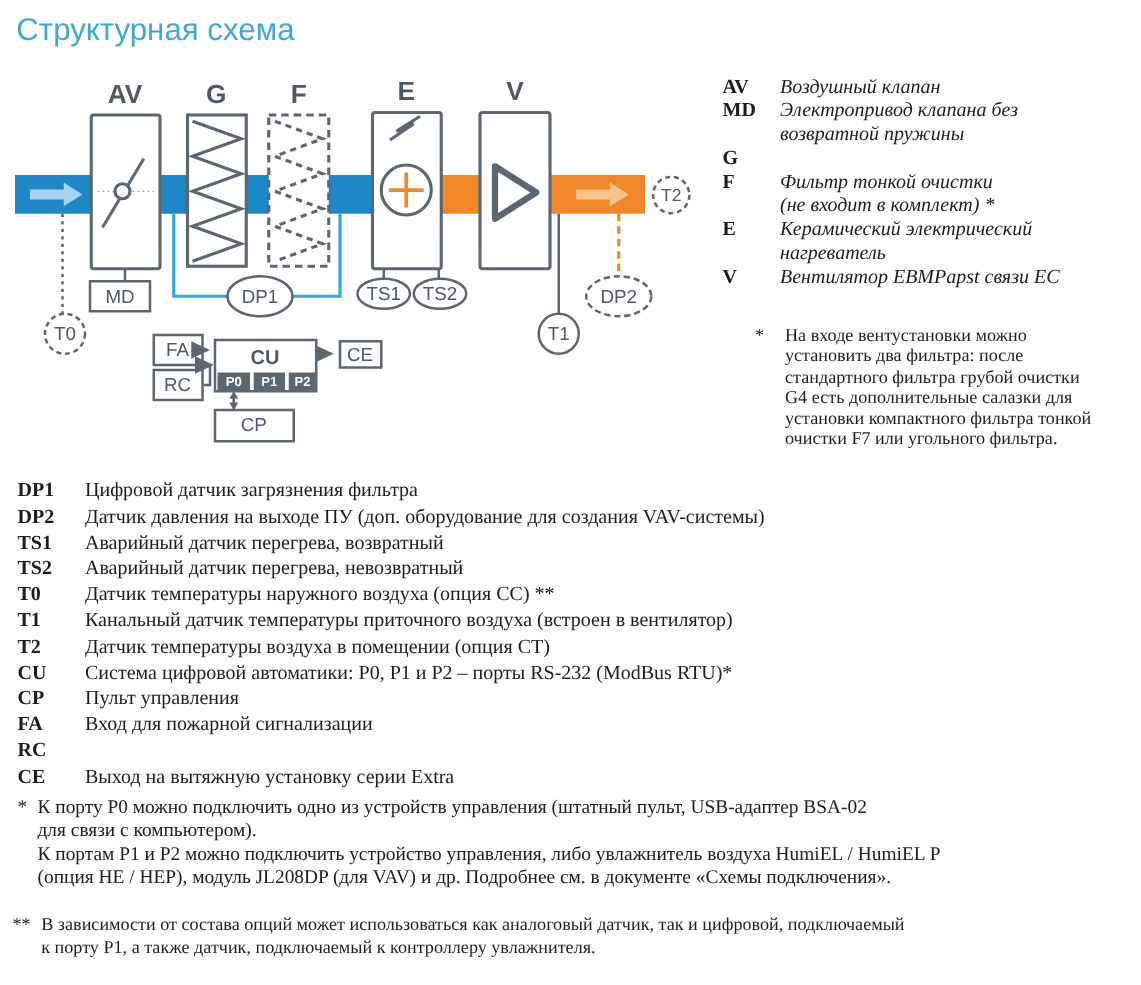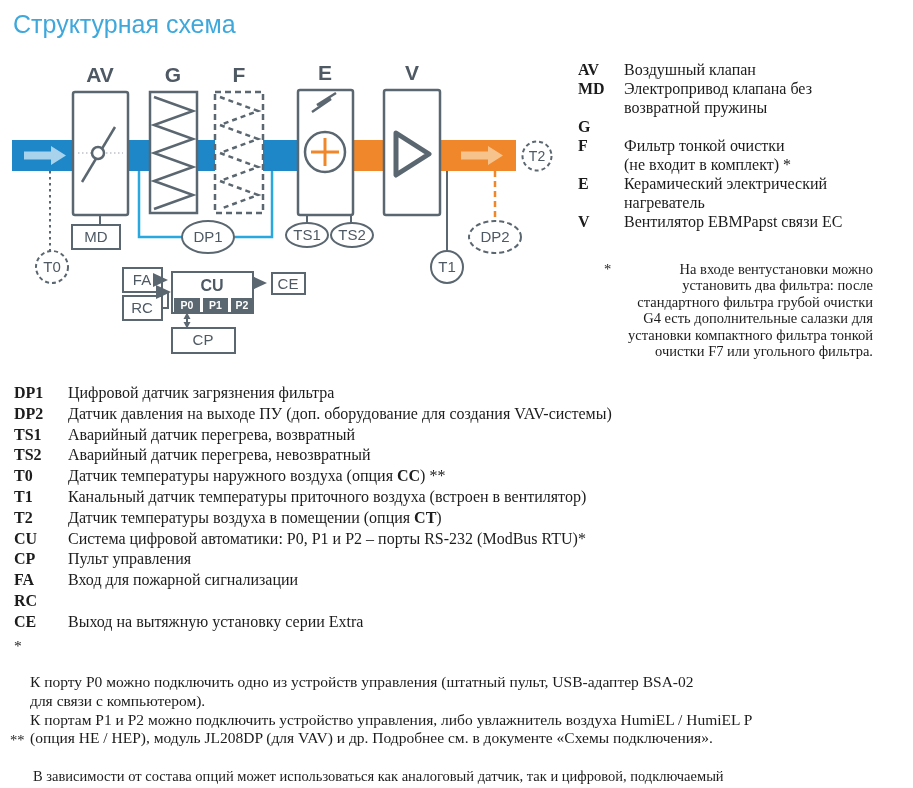--- a/index.html
+++ b/index.html
@@ -16,34 +16,34 @@
   svg text{font-family:"Liberation Sans", sans-serif;fill:#4e5964;}
   .box-label{font-size:21px;font-weight:bold;}
   .node-label{font-size:15px;}
   .small-label{font-size:14px;}
   .cu-label{font-size:16px;font-weight:bold;}
   .port-label{font-size:10.5px;font-weight:bold;fill:#ffffff;}
 
   .legend{position:absolute;left:578px;top:60px;width:330px;font-size:16px;line-height:19px;}
   .legend-row{display:flex;}
   .legend-abbr{width:46px;font-weight:bold;flex:none;}
-  .legend-desc{white-space:pre-line;}
+  .legend-desc{white-space:pre-line;font-style:italic;}
 
   .note-star{position:absolute;left:604px;top:261px;width:306px;display:flex;
     font-size:14.5px;line-height:16.4px;}
   .note-star .marker{width:24px;flex:none;}
-  .note-star .text{white-space:pre-line;text-align:right;}
+  .note-star .text{white-space:pre-line;}
 
   .abbr-list{position:absolute;left:14px;top:383px;width:890px;font-size:16px;line-height:20.8px;}
   .abbr-row{display:flex;}
   .abbr-key{width:54px;font-weight:bold;flex:none;}
-  .abbr-bold{font-weight:bold;}
+  .abbr-bold{font-weight:normal;}
 
   .footnote{display:flex;position:absolute;white-space:normal;}
-  .footnote .text{white-space:pre-line;margin-top:36px;}
+  .footnote .text{white-space:pre-line;}
   .footnote-star{left:14px;top:637px;width:880px;font-size:15.5px;line-height:18.8px;}
   .footnote-star .marker{width:16px;flex:none;}
   .footnote-dstar{left:10px;top:731px;width:900px;font-size:14.5px;line-height:18.2px;}
   .footnote-dstar .marker{width:23px;flex:none;}
 </style>
 </head>
 <body>
 
 <div class="page-title">Структурная схема</div>
 

